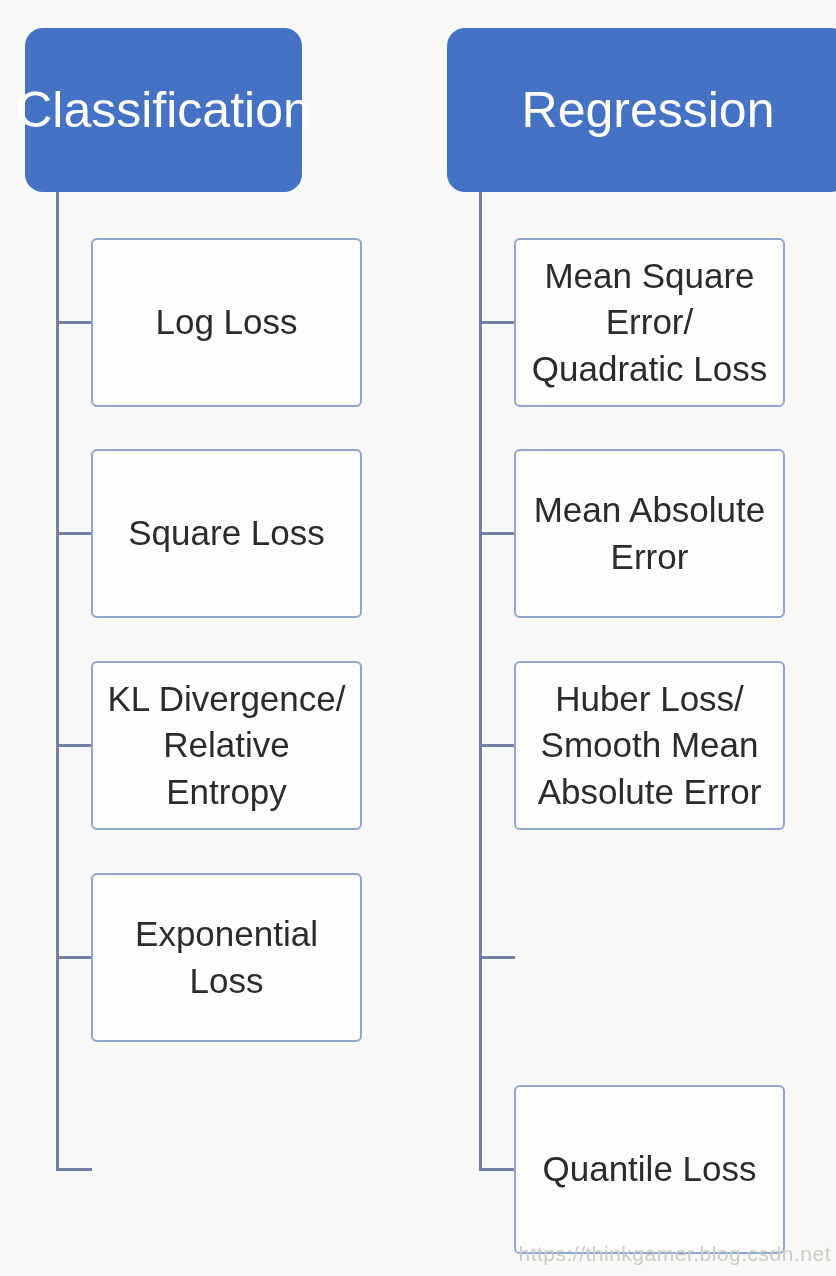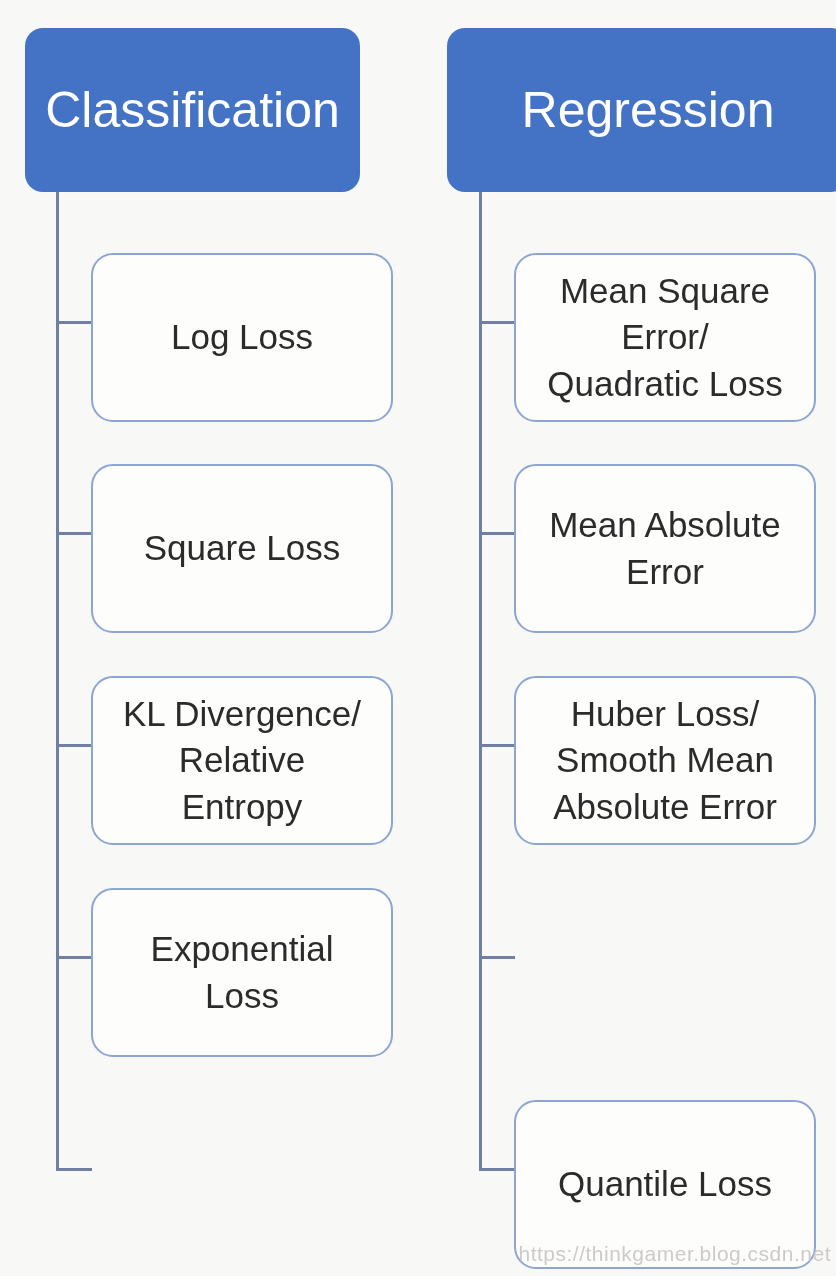--- a/index.html
+++ b/index.html
@@ -31,42 +31,41 @@
     background:var(--header-fill);
     border-radius:18px;
     display:flex;
     align-items:center;
     justify-content:center;
     color:var(--header-text);
     font-size:50px;
     line-height:1.1;
     z-index:2;
   }
-  .header-left{left:25px;width:335px;}
+  .header-left{left:25px;width:277px;}
   .header-right{left:447px;width:402px;}
 
   .child-box{
     position:absolute;
-    width:302px;
+    width:271px;
     height:169px;
     background:var(--child-fill);
     border:2px solid var(--child-border);
-    border-radius:22px;
+    border-radius:6px;
     box-sizing:border-box;
     display:flex;
     align-items:center;
     justify-content:center;
     text-align:center;
     color:var(--child-text);
     font-size:35px;
     line-height:1.32;
     white-space:pre-line;
     z-index:2;
     padding:0 10px;
-    margin-top:15px;
   }
   .col-left{left:91px;}
   .col-right{left:514px;}
   .row-0{top:238px;}
   .row-1{top:449px;}
   .row-2{top:661px;justify-content:center;}
   .row-3{top:873px;}
   .row-4{top:1085px;}
 
   .vline{

